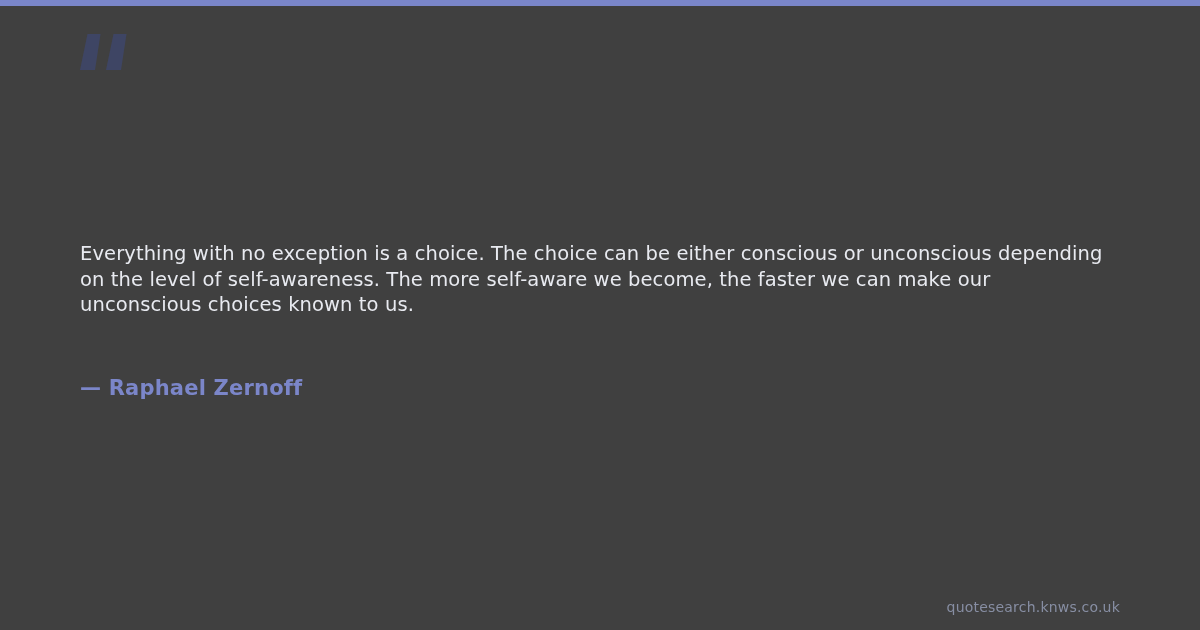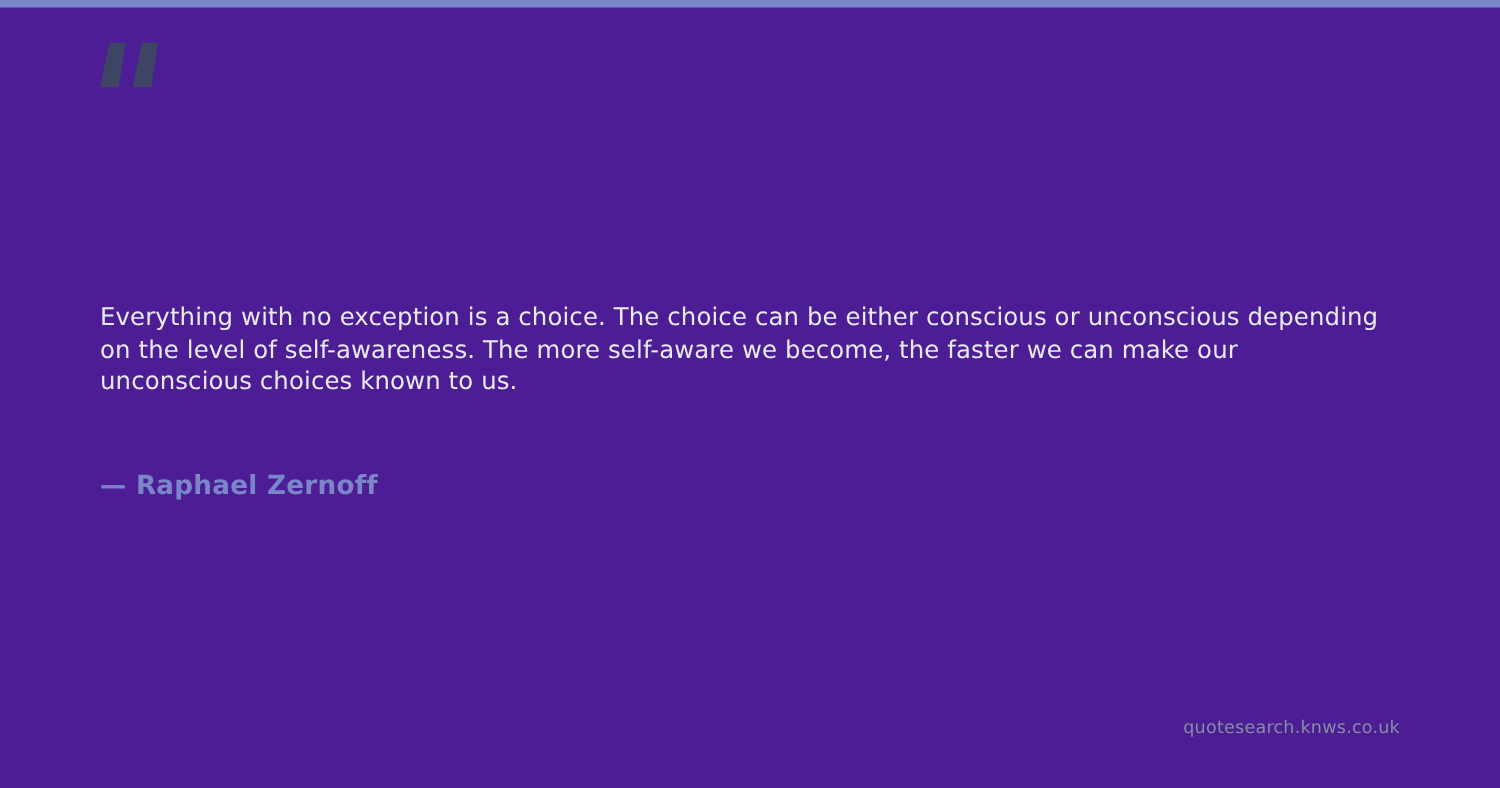--- a/index.html
+++ b/index.html
@@ -14,21 +14,21 @@
     overflow: hidden;
     background: #212839;
     font-family: "DejaVu Sans", "Liberation Sans", sans-serif;
     -webkit-font-smoothing: antialiased;
   }
 
   .card {
     position: relative;
     width: 1200px;
     height: 630px;
-    background: #4c1d95;
+    background: #404040;
     box-sizing: border-box;
     overflow: hidden;
   }
 
   
   .accent-bar {
     position: absolute;
     top: 0;
     left: 0;
     width: 1200px;
@@ -89,21 +89,21 @@
     font-weight: 700;
     letter-spacing: 0.2px;
     color: #7b86c9;
     white-space: pre;
   }
 
   
   .watermark {
     position: absolute;
     right: 80px;
-    bottom: 40px;
+    bottom: 15px;
     font-family: "DejaVu Sans", "Liberation Sans", sans-serif;
     font-size: 14px;
     font-weight: 400;
     letter-spacing: 0.2px;
     color: #878ea3;
     text-align: right;
     white-space: nowrap;
   }
 </style>
 </head>

